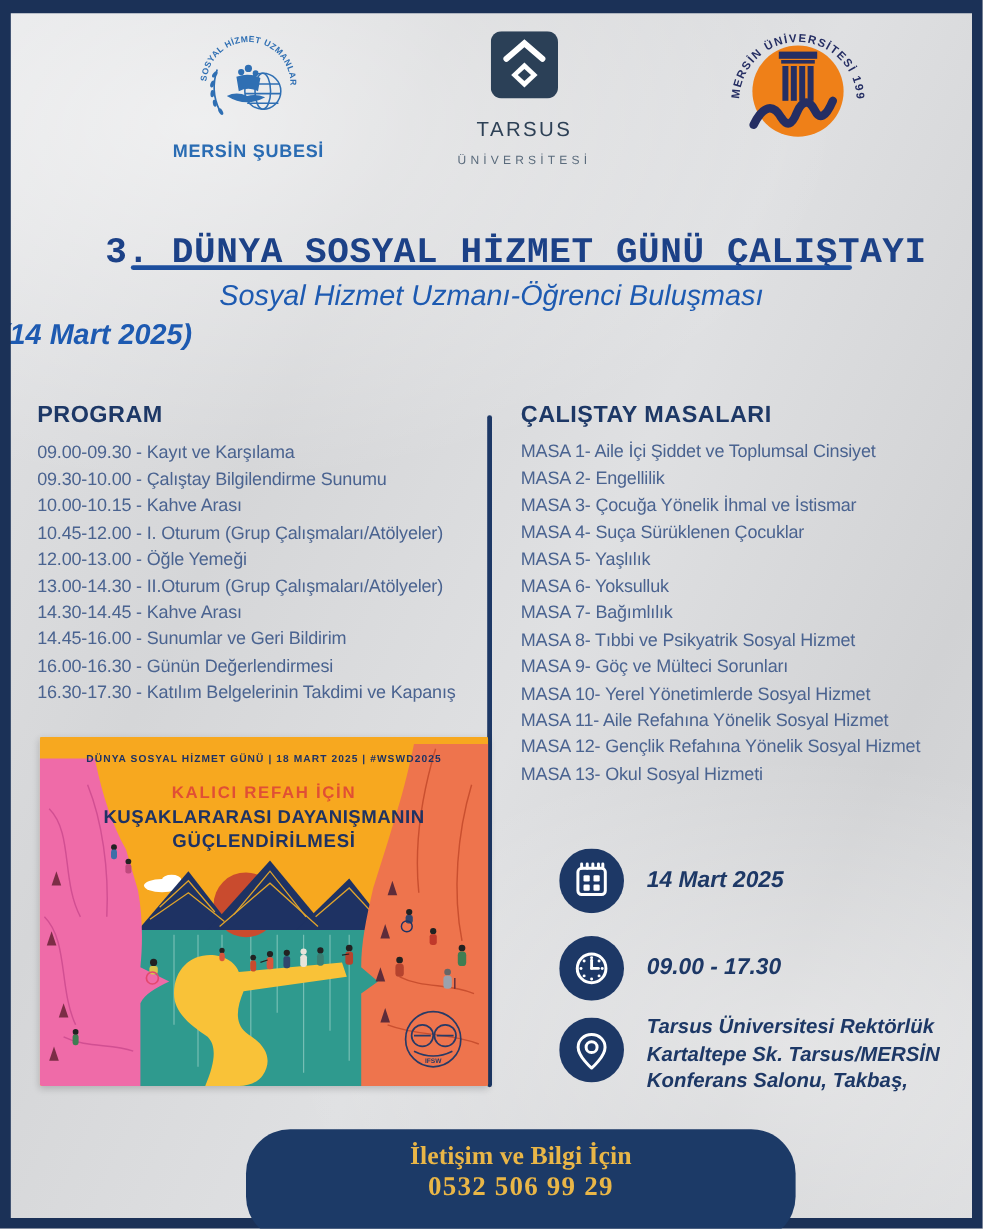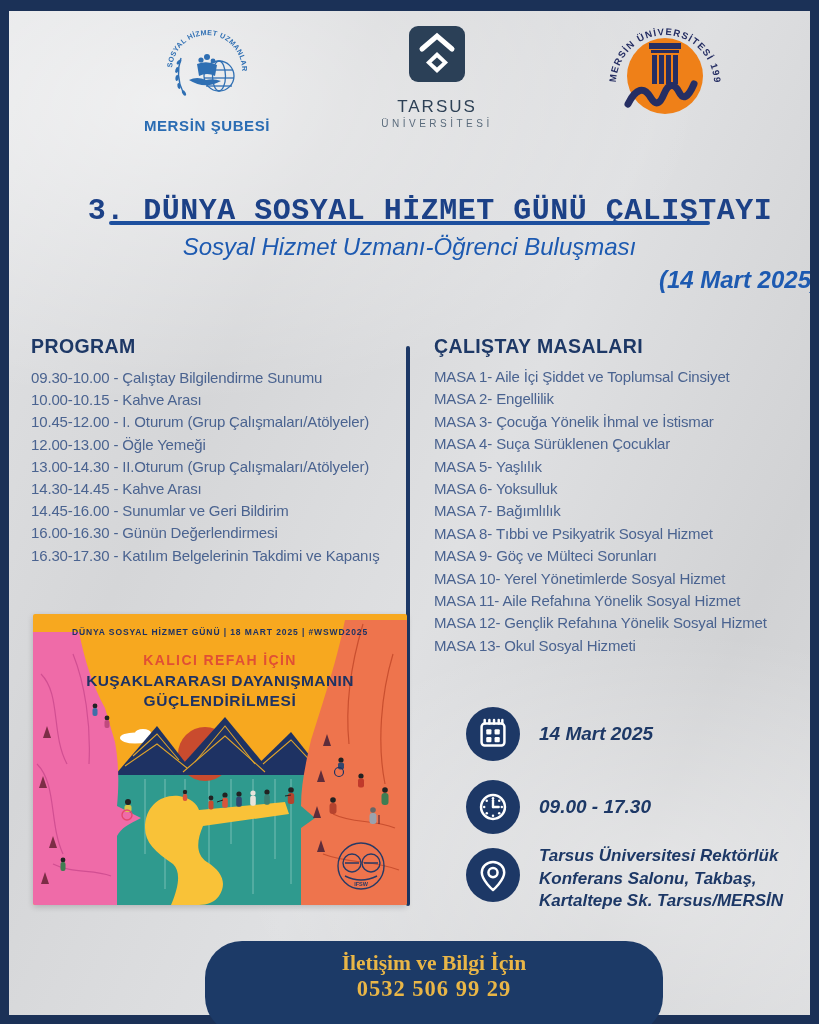--- a/index.html
+++ b/index.html
@@ -12,30 +12,30 @@
     font-family:"Liberation Sans",sans-serif;
   }
   .frame{position:absolute;inset:0;border:9px solid #1b3157;border-top-width:11px;pointer-events:none;z-index:40;}
 
   
   .logo{position:absolute;text-align:center;}
   .logo-shud{left:125px;top:20px;width:164px;}
   .shud-label{margin-top:1px;font-size:15px;font-weight:bold;color:#2a6cb3;letter-spacing:.6px;}
   .logo-tarsus{left:368px;top:26px;width:138px;}
   .tarsus-name{margin-top:11px;font-family:Liberation Sans, sans-serif;font-size:17px;color:#2e4156;letter-spacing:2px;}
-  .tarsus-sub{margin-top:1px;font-size:10px;color:#5a6b7c;letter-spacing:3.5px;}
+  .tarsus-sub{margin-top:11px;font-size:10px;color:#5a6b7c;letter-spacing:3.5px;}
   .logo-mersin{left:598px;top:10px;width:132px;}
 
   
   .title{position:absolute;top:174px;left:0;right:0;text-align:center;
     font-family:Liberation Mono, monospace;font-weight:bold;font-size:30px;color:#1c4187;letter-spacing:.5px;padding-left:41px;}
   .title-rule{position:absolute;top:221px;left:109px;width:601px;height:4px;background:#1d4f9e;border-radius:2px;}
   .subtitle{position:absolute;top:233px;left:0;right:0;text-align:center;
     font-style:italic;font-weight:normal;font-size:24px;color:#1d5ab1;}
-  .subtitle-date{position:absolute;top:266px;left:0;right:0;text-align:right;
+  .subtitle-date{position:absolute;top:266px;left:0;right:0;text-align:left;
     font-style:italic;font-weight:bold;font-size:24px;color:#1d5ab1;}
 
   
   .col-heading{position:absolute;top:319px;font-size:19.5px;font-weight:800;color:#1d3866;letter-spacing:.4px;}
   .heading-program{left:31px;}
   .heading-masalar{left:434px;}
   .list{position:absolute;margin:0;padding:0;list-style:none;
     font-size:15px;letter-spacing:-.15px;color:#4a6390;white-space:nowrap;}
   .list-program{left:31px;top:367px;line-height:22.2px;}
   .list-masalar{left:434px;top:366px;line-height:22.4px;}
@@ -138,20 +138,21 @@
     </svg>
   </div>
 
   <h1 class="title">3. DÜNYA SOSYAL HİZMET GÜNÜ ÇALIŞTAYI</h1>
   <div class="title-rule"></div>
   <div class="subtitle">Sosyal Hizmet Uzmanı-Öğrenci Buluşması</div>
   <div class="subtitle-date">(14 Mart 2025)</div>
 
   <h2 class="col-heading heading-program">PROGRAM</h2>
   <ul class="list list-program">
+    <li>09.00-09.30 - Kayıt ve Karşılama</li>
     <li>09.30-10.00 - Çalıştay Bilgilendirme Sunumu</li>
     <li>10.00-10.15 - Kahve Arası</li>
     <li>10.45-12.00 - I. Oturum (Grup Çalışmaları/Atölyeler)</li>
     <li>12.00-13.00 - Öğle Yemeği</li>
     <li>13.00-14.30 - II.Oturum (Grup Çalışmaları/Atölyeler)</li>
     <li>14.30-14.45 - Kahve Arası</li>
     <li>14.45-16.00 - Sunumlar ve Geri Bildirim</li>
     <li>16.00-16.30 - Günün Değerlendirmesi</li>
     <li>16.30-17.30 - Katılım Belgelerinin Takdimi ve Kapanış</li>
   </ul>
@@ -356,22 +357,22 @@
   </div>
 
   <div class="info-row info-row-location">
     <svg class="info-icon" viewBox="0 0 52 52">
       <circle cx="26" cy="26" r="26" fill="#1d3866"></circle>
       <path d="M26,13.5 C19.8,13.5 15.2,18.2 15.2,23.7 C15.2,31.2 26,40.5 26,40.5 C26,40.5 36.8,31.2 36.8,23.7 C36.8,18.2 32.2,13.5 26,13.5 Z" stroke="#ffffff" stroke-width="2.4" fill="none" stroke-linejoin="round"></path>
       <circle cx="26" cy="23.7" r="4.4" stroke="#ffffff" stroke-width="2.4" fill="none"></circle>
     </svg>
     <div class="info-text info-text-multi">
       <div>Tarsus Üniversitesi Rektörlük</div>
+      <div>Kartaltepe Sk. Tarsus/MERSİN</div>
       <div>Konferans Salonu, Takbaş,</div>
-      <div>Kartaltepe Sk. Tarsus/MERSİN</div>
     </div>
   </div>
 
   <div class="contact-pill">
     <div class="contact-line1">İletişim ve Bilgi İçin</div>
     <div class="contact-line2">0532 506 99 29</div>
   </div>
 </div>
 
 </body></html>

